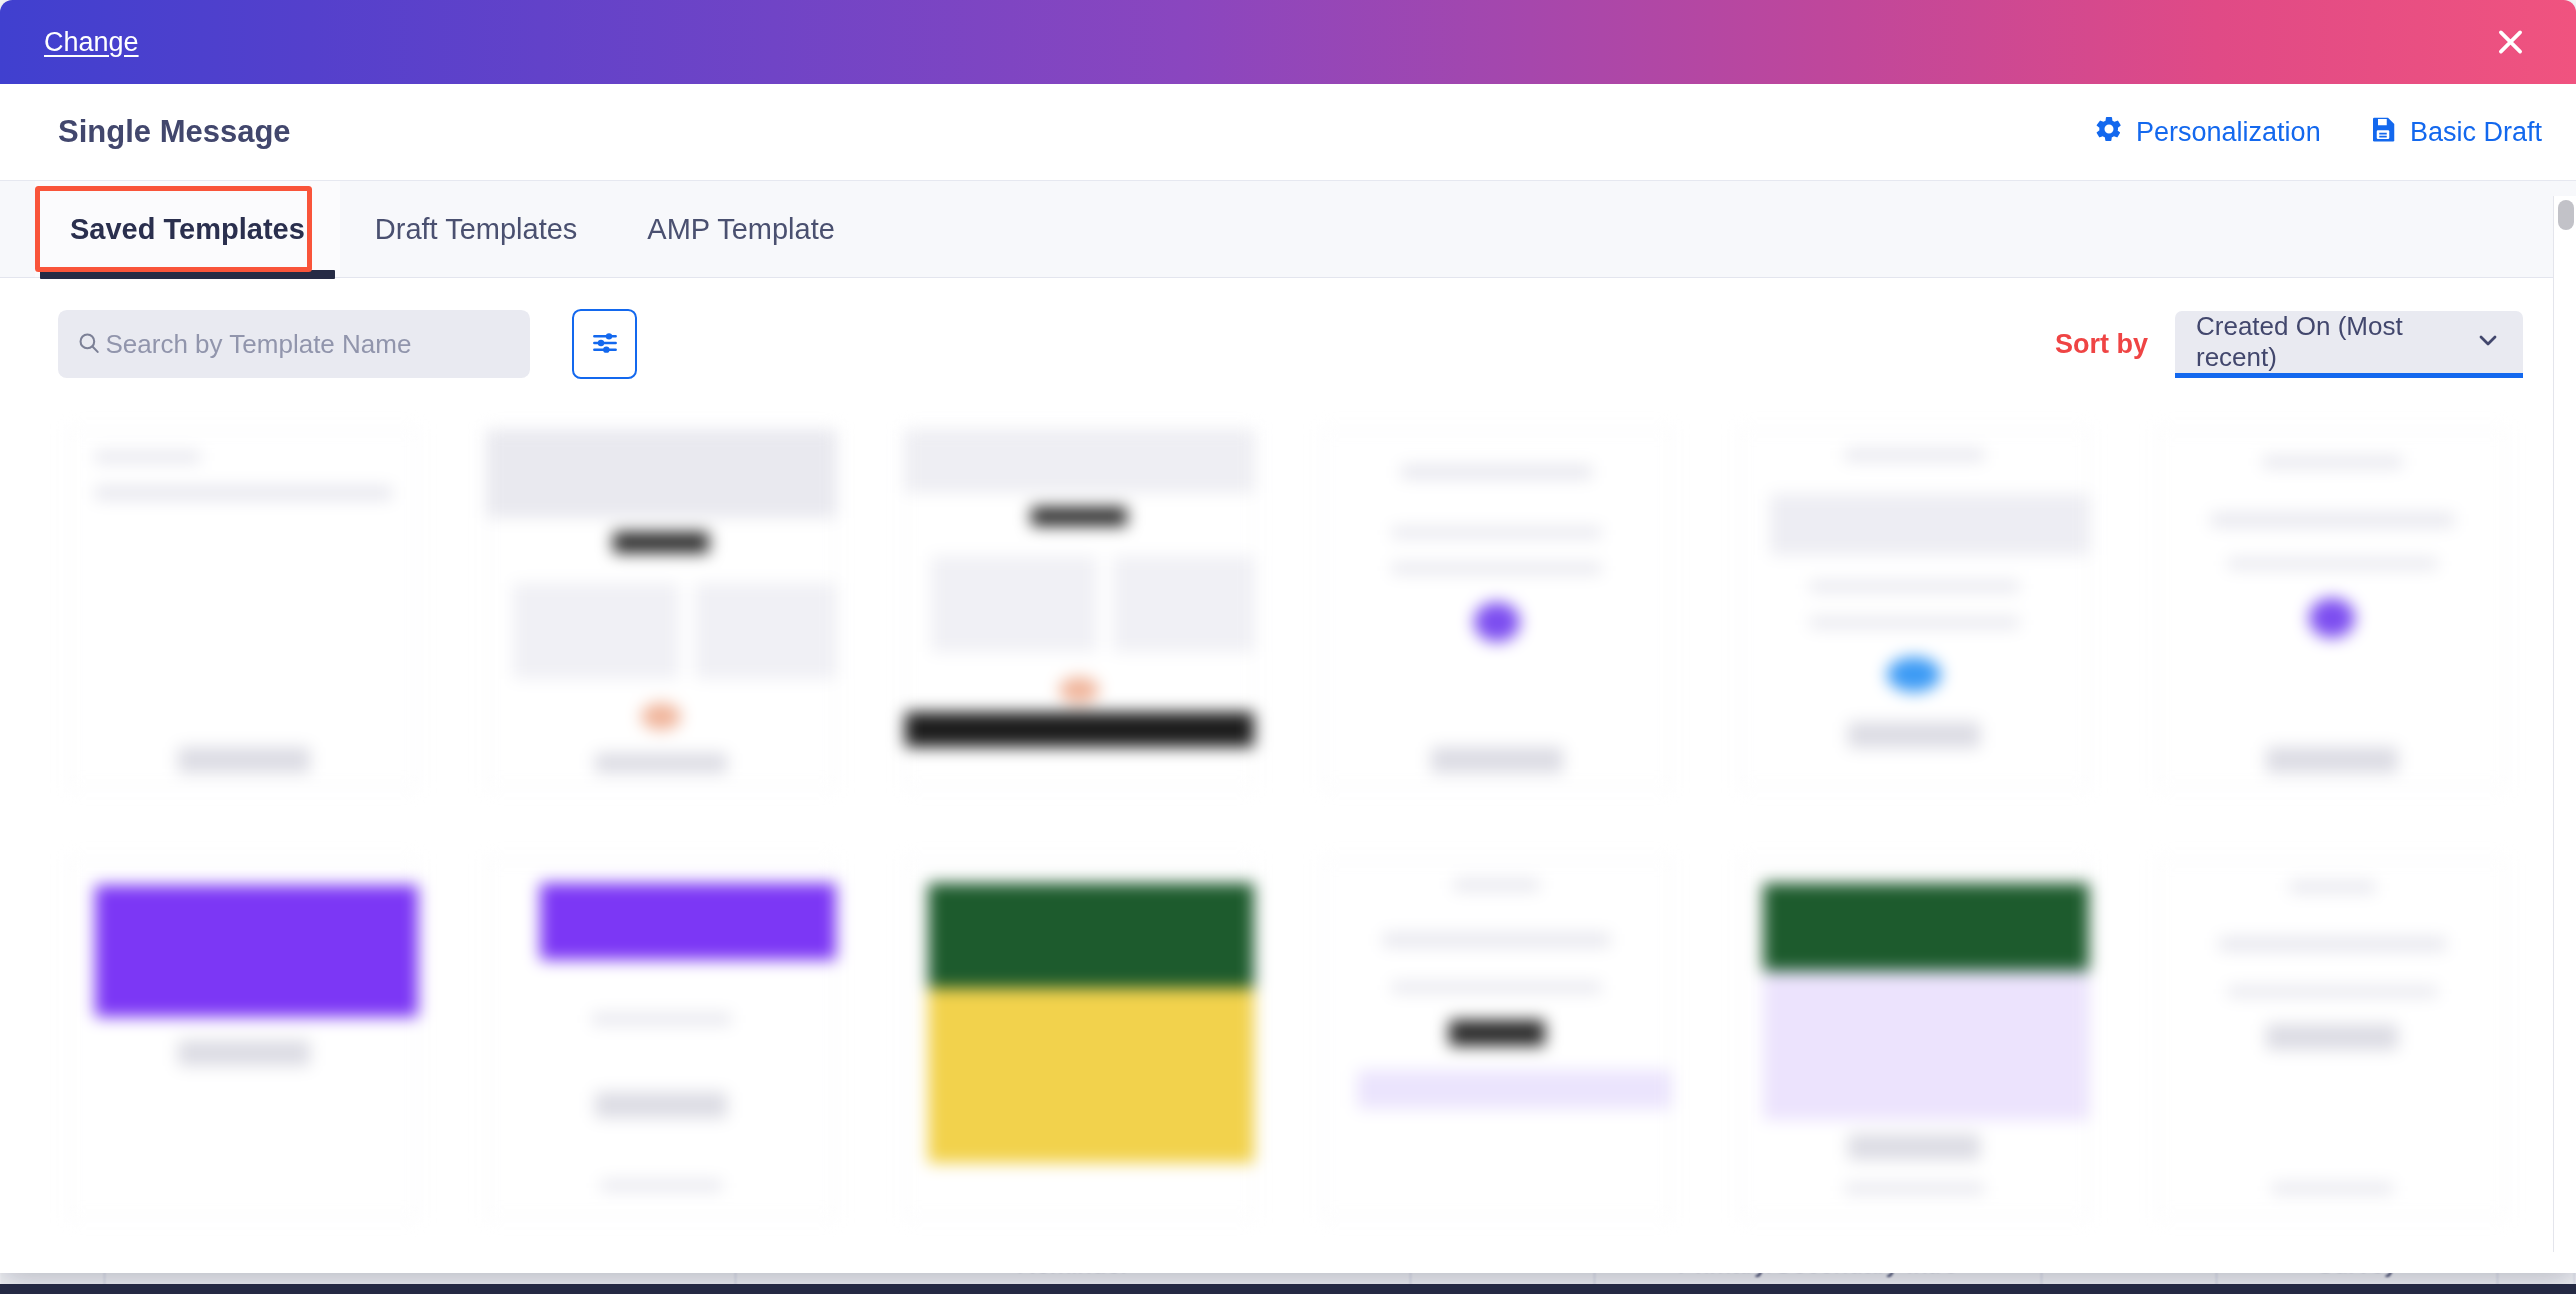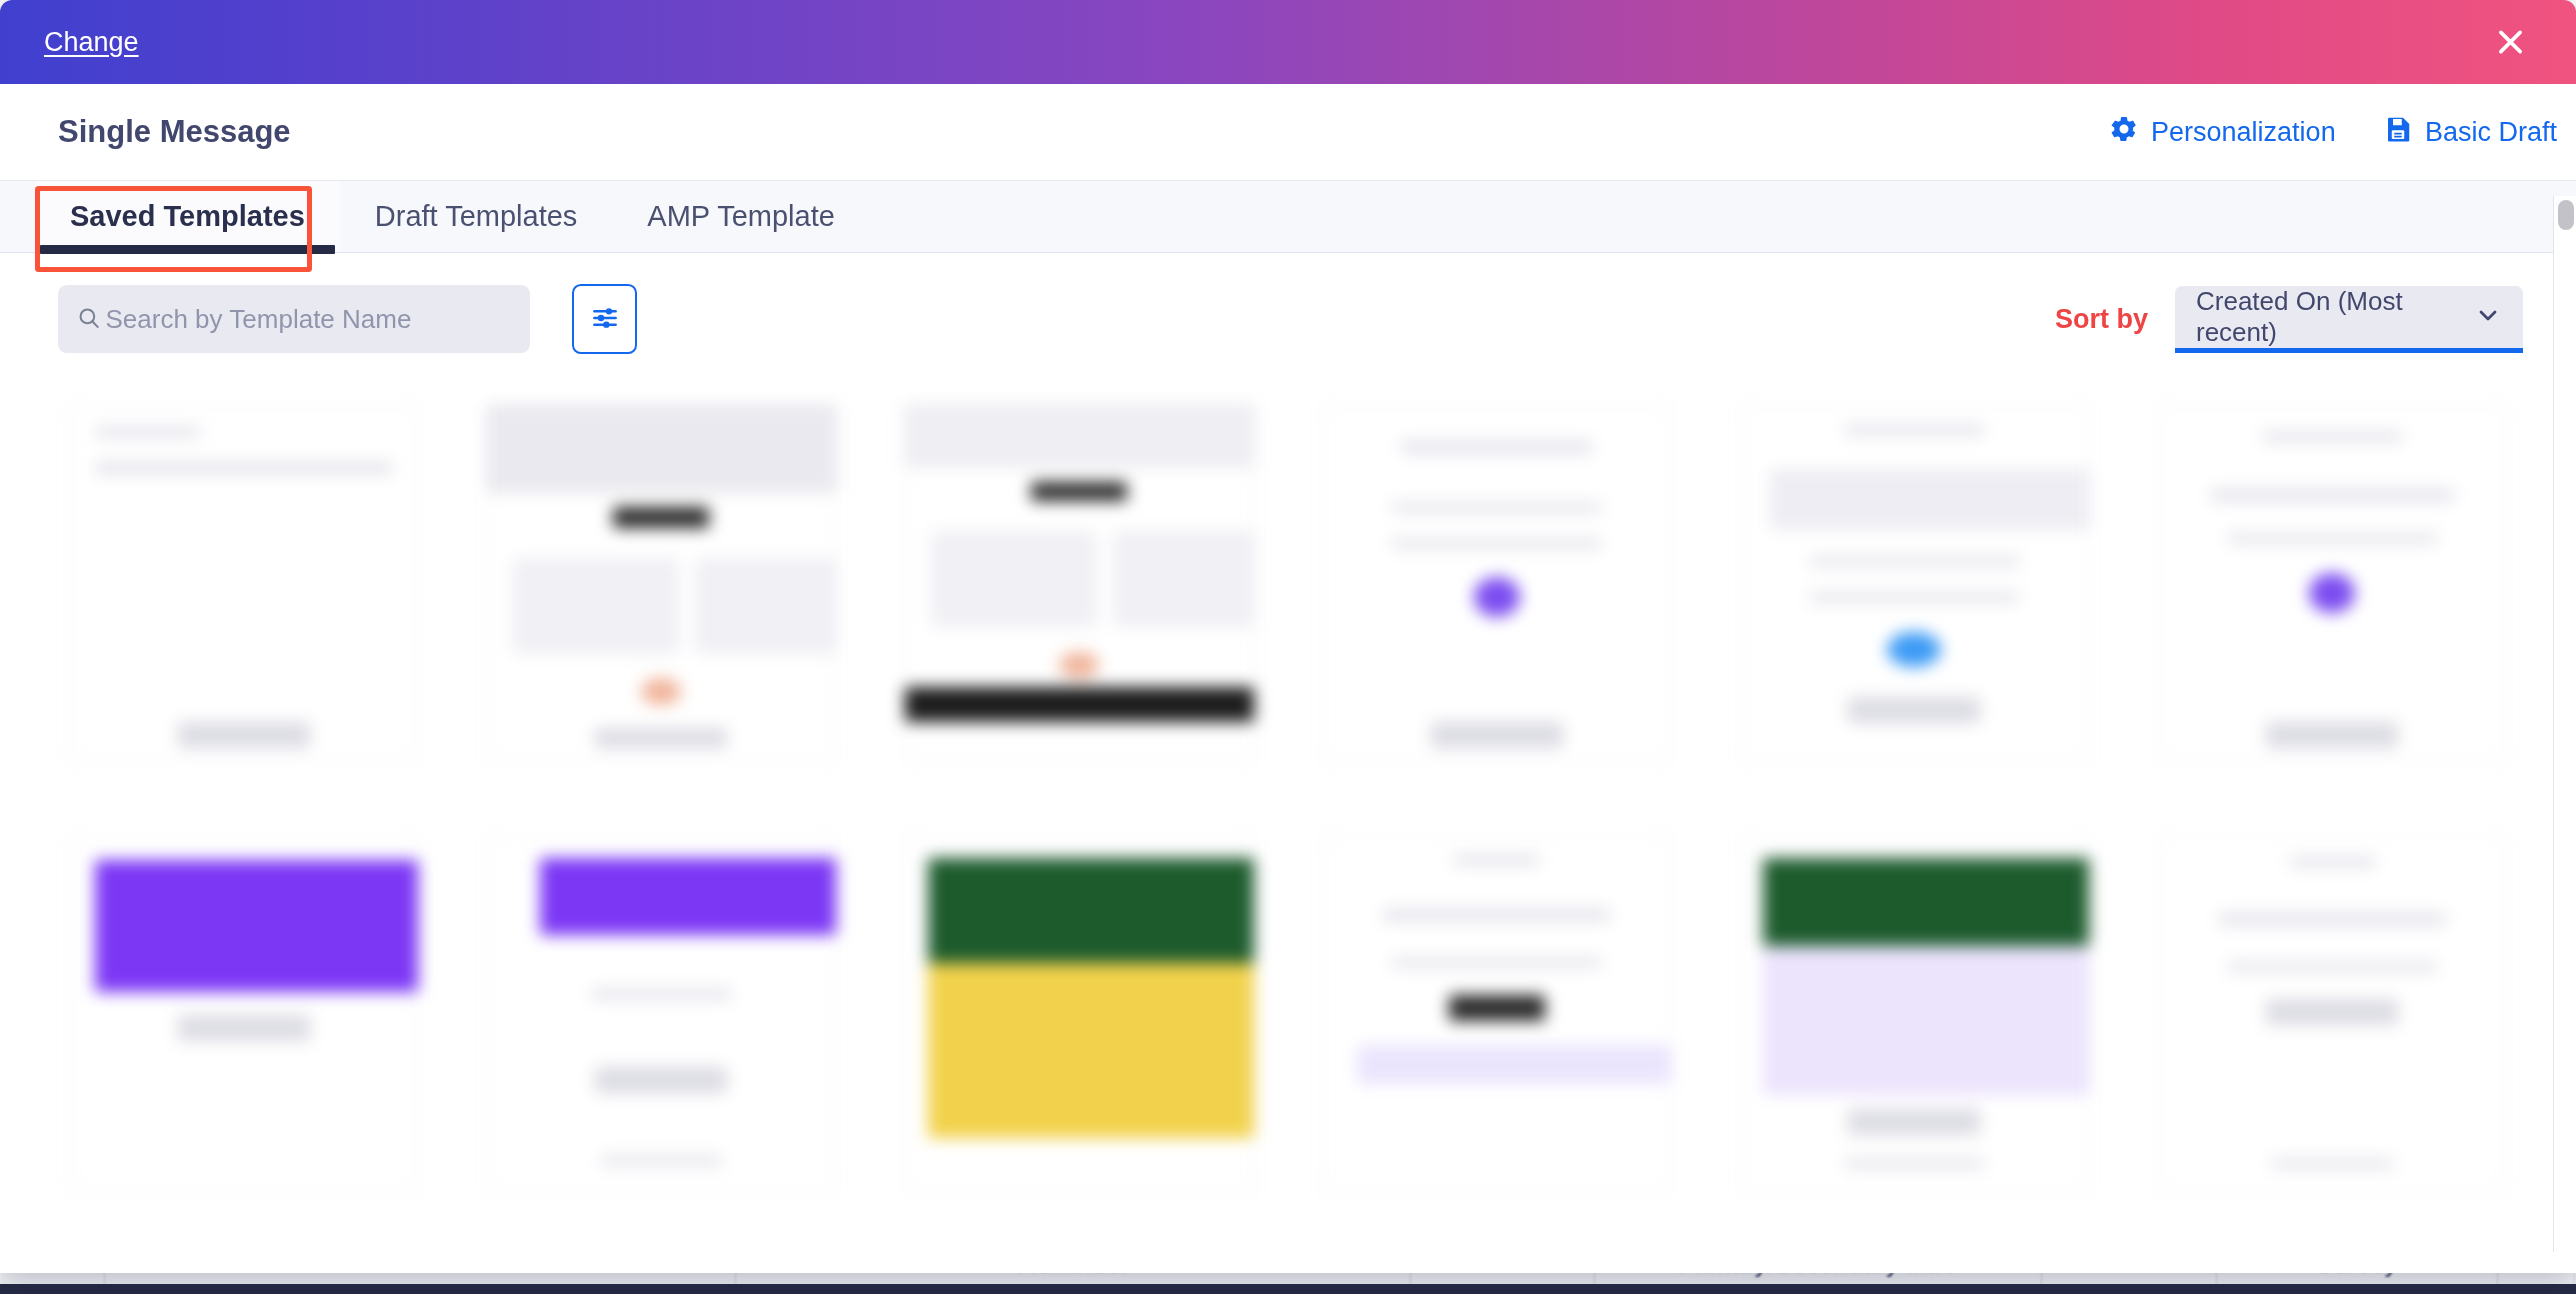--- a/index.html
+++ b/index.html
@@ -62,35 +62,35 @@
   }
   #close-btn {
     position: absolute; right: 42px; top: 50%; transform: translateY(-50%);
     width: 47px; height: 47px; display: flex; align-items: center;
     justify-content: center; cursor: pointer;
   }
 
   
   #subheader {
     height: 96px; width: 100%; background: #ffffff;
-    display: flex; align-items: center; padding: 0 19px 0 58px;
+    display: flex; align-items: center; padding: 0 34px 0 58px;
   }
   #subheader .sub-title {
     font-size: 31px; font-weight: bold; color: #42476d;
   }
   #subheader .spacer { flex: 1 1 auto; }
   .action-link {
     display: flex; align-items: center; gap: 12.3px;
     color: #1368ee; font-size: 27px; cursor: pointer;
     margin-left: 47px;
   }
 
   
   #tabstrip {
-    position: relative; height: 73px; width: 100%;
+    position: relative; height: 98px; width: 100%;
     background: #f7f8fb;
     border-top: 0.9px solid #e6e8f0;
     border-bottom: 0.9px solid #e3e5ee;
     display: flex; align-items: stretch; padding-left: 35px;
   }
   .tab {
     display: flex; align-items: center; padding: 0 35px;
     font-size: 29px; color: #4a5070; cursor: pointer;
     position: relative;
   }

